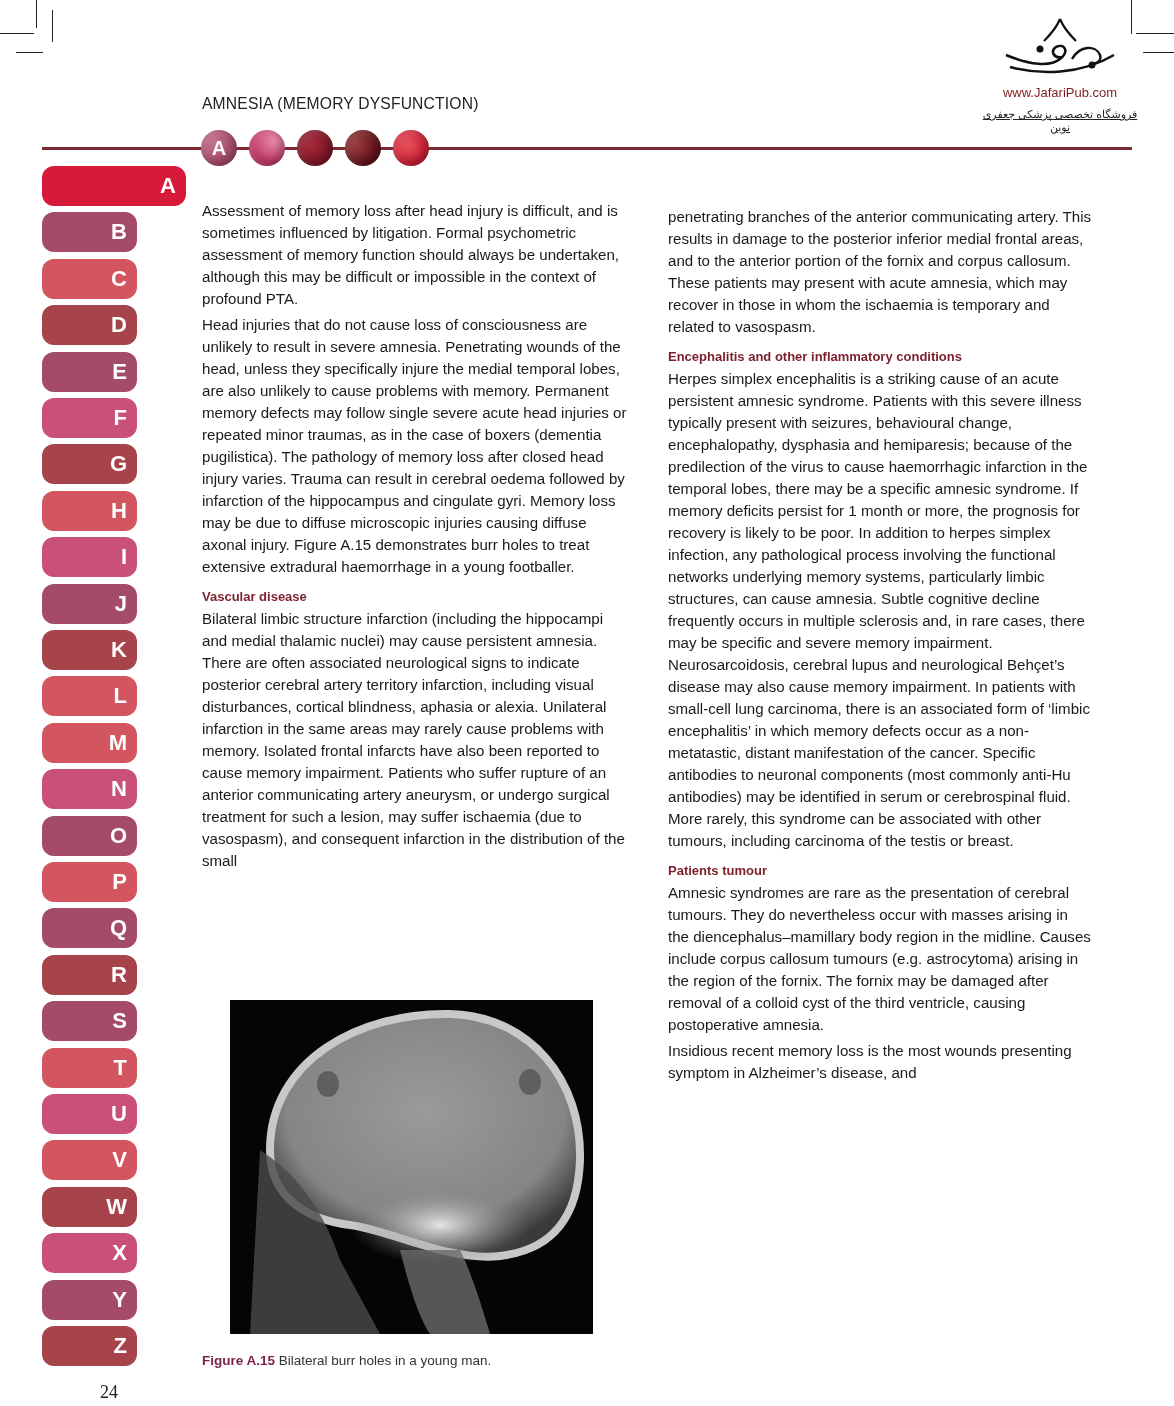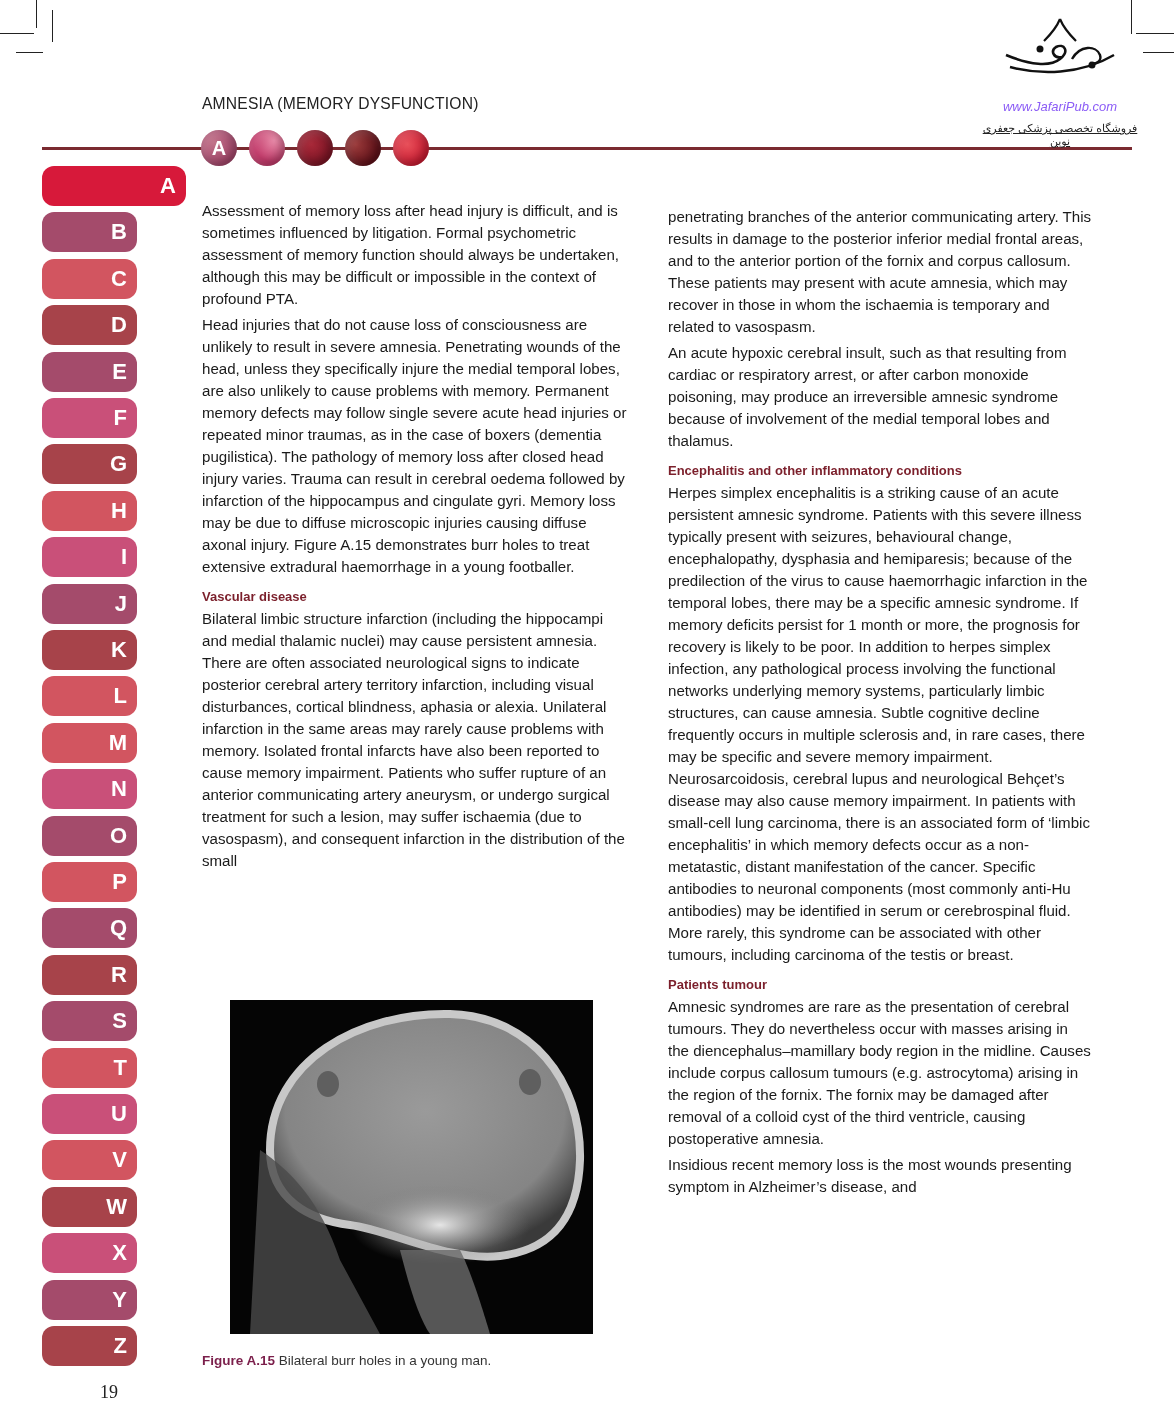--- a/index.html
+++ b/index.html
@@ -4,21 +4,21 @@
 <style>
   html, body { margin:0; padding:0; background:#ffffff; }
   body { width:1174px; height:1406px; position:relative; overflow:hidden; font-family:"Liberation Sans", sans-serif; color:#1a1a1a; }
   .crop { position:absolute; background:#222; }
   .header-title { position:absolute; left:202px; top:94px; font-family:"Liberation Sans", sans-serif; font-size:17px; letter-spacing:0.2px; color:#222; transform:scaleX(0.92); transform-origin:left; }
   .rule { position:absolute; left:42px; top:147px; width:1090px; height:3px; background:#7a2a30; }
   .dots { position:absolute; left:201px; top:130px; display:flex; gap:12px; }
   .dot { width:36px; height:36px; border-radius:50%; display:flex; align-items:center; justify-content:center; color:#fff; font-weight:bold; font-size:20px; box-shadow: inset -4px -4px 8px rgba(0,0,0,0.25), inset 4px 4px 8px rgba(255,255,255,0.15); }
   .logo { position:absolute; left:975px; top:15px; width:170px; text-align:center; }
   .logo svg { display:block; margin:0 auto; }
-  .logo-url { font-size:13px; color:#8b5cf6; margin-top:18px;font-style:italic; }
+  .logo-url { font-size:13px; color:#7f1d1d; margin-top:4px; }
   .logo-fa { font-size:11px; color:#222; margin-top:8px; direction:rtl;text-decoration:underline; }
   .tabs { position:absolute; left:42px; top:166px; }
   .tab { position:absolute; left:0; height:40px; border-radius:12px; color:#fff; font-weight:bold; font-size:22px; display:flex; align-items:center; justify-content:flex-end; padding-right:10px; box-sizing:border-box; font-family:"Liberation Sans", sans-serif; }
   .page-num { position:absolute; left:100px; top:1382px; font-family:"Liberation Serif", serif; font-size:18px; color:#222; }
   .col { position:absolute; font-size:15.1px; line-height:22px; color:#1a1a1a; }
   .col p { margin:0 0 4px 0; }
   .col h3 { margin:8px 0 0 0; font-size:13px; line-height:22px; color:#7b1f2b; font-weight:bold; }
   .col1 { left:202px; top:200px; width:425px; }
   .col2 { left:668px; top:206px; width:425px; }
   .figure { position:absolute; left:230px; top:1000px; width:363px; height:334px; background:#050505; overflow:hidden; }
@@ -135,21 +135,21 @@
       <span>X</span>
     </div>
     <div class="tab" style="top: 1113.6px; width: 95px; background: rgb(164, 75, 107);">
       <span>Y</span>
     </div>
     <div class="tab" style="top: 1160px; width: 95px; background: rgb(167, 67, 74);">
       <span>Z</span>
     </div>
   </div>
 
-<div class="page-num">19</div>
+<div class="page-num">24</div>
 
 <div class="col col1">
   <p>Assessment of memory loss after head injury is difficult, and is sometimes influenced by litigation. Formal psychometric assessment of memory function should always be undertaken, although this may be difficult or impossible in the context of profound PTA.</p>
   <p>Head injuries that do not cause loss of consciousness are unlikely to result in severe amnesia. Penetrating wounds of the head, unless they specifically injure the medial temporal lobes, are also unlikely to cause problems with memory. Permanent memory defects may follow single severe acute head injuries or repeated minor traumas, as in the case of boxers (dementia pugilistica). The pathology of memory loss after closed head injury varies. Trauma can result in cerebral oedema followed by infarction of the hippocampus and cingulate gyri. Memory loss may be due to diffuse microscopic injuries causing diffuse axonal injury. Figure A.15 demonstrates burr holes to treat extensive extradural haemorrhage in a young footballer.</p>
   <h3>Vascular disease</h3>
   <p>Bilateral limbic structure infarction (including the hippocampi and medial thalamic nuclei) may cause persistent amnesia. There are often associated neurological signs to indicate posterior cerebral artery territory infarction, including visual disturbances, cortical blindness, aphasia or alexia. Unilateral infarction in the same areas may rarely cause problems with memory. Isolated frontal infarcts have also been reported to cause memory impairment. Patients who suffer rupture of an anterior communicating artery aneurysm, or undergo surgical treatment for such a lesion, may suffer ischaemia (due to vasospasm), and consequent infarction in the distribution of the small</p>
 </div>
 
 <div class="figure">
   <svg width="363" height="334" viewBox="0 0 363 334">
@@ -169,19 +169,18 @@
     <ellipse cx="300" cy="82" rx="11" ry="13" fill="#5f5f5f"></ellipse>
     <ellipse cx="210" cy="225" rx="90" ry="40" fill="url(#base)"></ellipse>
     <path d="M30 150 C60 170 90 200 110 260 L150 334 L20 334 Z" fill="#4a4a4a" opacity="0.8"></path>
     <path d="M170 250 C180 290 190 320 200 334 L260 334 C250 300 240 270 230 250 Z" fill="#6a6a6a" opacity="0.8"></path>
   </svg>
 </div>
 <div class="caption"><b>Figure A.15</b><span> Bilateral burr holes in a young man.</span></div>
 
 <div class="col col2">
   <p>penetrating branches of the anterior communicating artery. This results in damage to the posterior inferior medial frontal areas, and to the anterior portion of the fornix and corpus callosum. These patients may present with acute amnesia, which may recover in those in whom the ischaemia is temporary and related to vasospasm.</p>
-  <p>An acute hypoxic cerebral insult, such as that resulting from cardiac or respiratory arrest, or after carbon monoxide poisoning, may produce an irreversible amnesic syndrome because of involvement of the medial temporal lobes and thalamus.</p>
   <h3>Encephalitis and other inflammatory conditions</h3>
   <p>Herpes simplex encephalitis is a striking cause of an acute persistent amnesic syndrome. Patients with this severe illness typically present with seizures, behavioural change, encephalopathy, dysphasia and hemiparesis; because of the predilection of the virus to cause haemorrhagic infarction in the temporal lobes, there may be a specific amnesic syndrome. If memory deficits persist for 1 month or more, the prognosis for recovery is likely to be poor. In addition to herpes simplex infection, any pathological process involving the functional networks underlying memory systems, particularly limbic structures, can cause amnesia. Subtle cognitive decline frequently occurs in multiple sclerosis and, in rare cases, there may be specific and severe memory impairment. Neurosarcoidosis, cerebral lupus and neurological Behçet’s disease may also cause memory impairment. In patients with small-cell lung carcinoma, there is an associated form of ‘limbic encephalitis’ in which memory defects occur as a non-metatastic, distant manifestation of the cancer. Specific antibodies to neuronal components (most commonly anti-Hu antibodies) may be identified in serum or cerebrospinal fluid. More rarely, this syndrome can be associated with other tumours, including carcinoma of the testis or breast.</p>
   <h3>Patients tumour</h3>
   <p>Amnesic syndromes are rare as the presentation of cerebral tumours. They do nevertheless occur with masses arising in the diencephalus–mamillary body region in the midline. Causes include corpus callosum tumours (e.g. astrocytoma) arising in the region of the fornix. The fornix may be damaged after removal of a colloid cyst of the third ventricle, causing postoperative amnesia.</p>
   <p>Insidious recent memory loss is the most wounds presenting symptom in Alzheimer’s disease, and</p>
 </div>
 
 </body></html>

